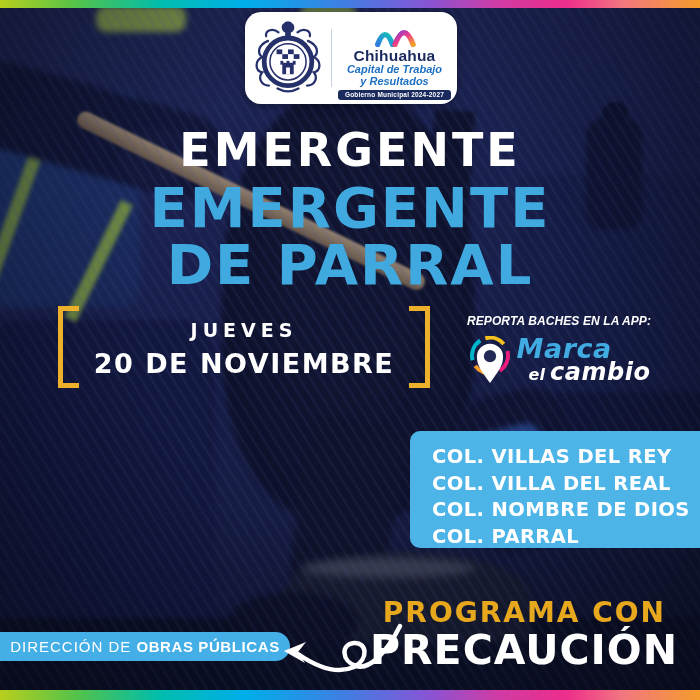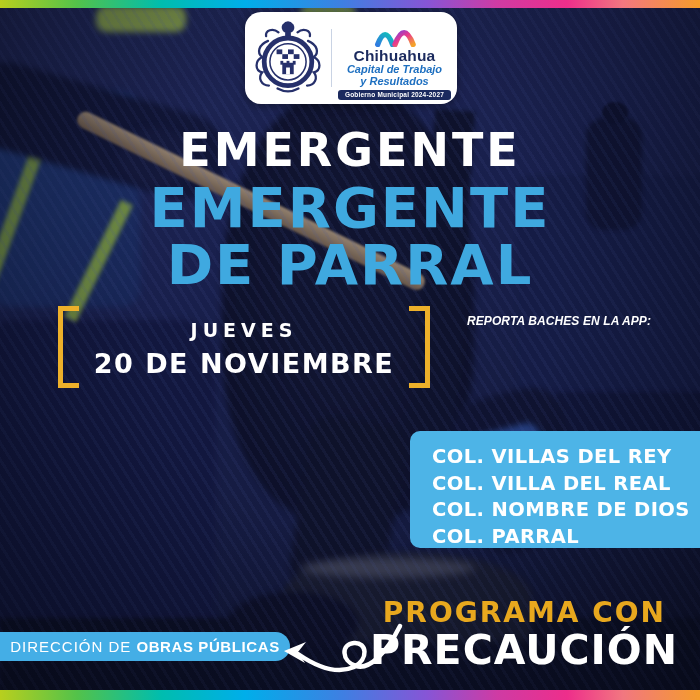--- a/index.html
+++ b/index.html
@@ -191,20 +191,36 @@
     <div class="bracket l"></div>
     <div class="date-text">
       <div class="date-day">JUEVES</div>
       <div class="date-date">20 DE NOVIEMBRE</div>
     </div>
     <div class="bracket r"></div>
   </div>
 
   <div class="abs app">
     <div class="app-label">REPORTA BACHES EN LA APP:</div>
+    <div class="app-logo">
+      <svg width="44" height="48" viewBox="0 0 40 44">
+        <g fill="none" stroke-width="3.6">
+          <circle cx="20" cy="18" r="16.5" pathLength="100" stroke="#00b5cc" stroke-dasharray="20 80" transform="rotate(165 20 18)"></circle>
+          <circle cx="20" cy="18" r="16.5" pathLength="100" stroke="#f5c21d" stroke-dasharray="18 82" transform="rotate(255 20 18)"></circle>
+          <circle cx="20" cy="18" r="16.5" pathLength="100" stroke="#ea1d7f" stroke-dasharray="20 80" transform="rotate(345 20 18)"></circle>
+          <circle cx="20" cy="18" r="16.5" pathLength="100" stroke="#f59c2a" stroke-dasharray="18 82" transform="rotate(80 20 18)"></circle>
+        </g>
+        <path d="M20 43 C 12.5 32.5 8 27.5 8 19 A 12 12 0 1 1 32 19 C 32 27.5 27.5 32.5 20 43 Z" fill="#ffffff"></path>
+        <circle cx="20" cy="18.5" r="5.6" fill="#222a55"></circle>
+      </svg>
+      <div class="app-words">
+        <div class="app-w1">Marca</div>
+        <div class="app-w2"><span class="app-w2a">el</span> <span class="app-w2b">cambio</span></div>
+      </div>
+    </div>
   </div>
 
   <div class="abs locations">
     <div class="loc-item">COL. VILLAS DEL REY</div>
     <div class="loc-item">COL. VILLA DEL REAL</div>
     <div class="loc-item">COL. NOMBRE DE DIOS</div>
     <div class="loc-item">COL. PARRAL</div>
   </div>
 
   <div class="abs dept-pill">

